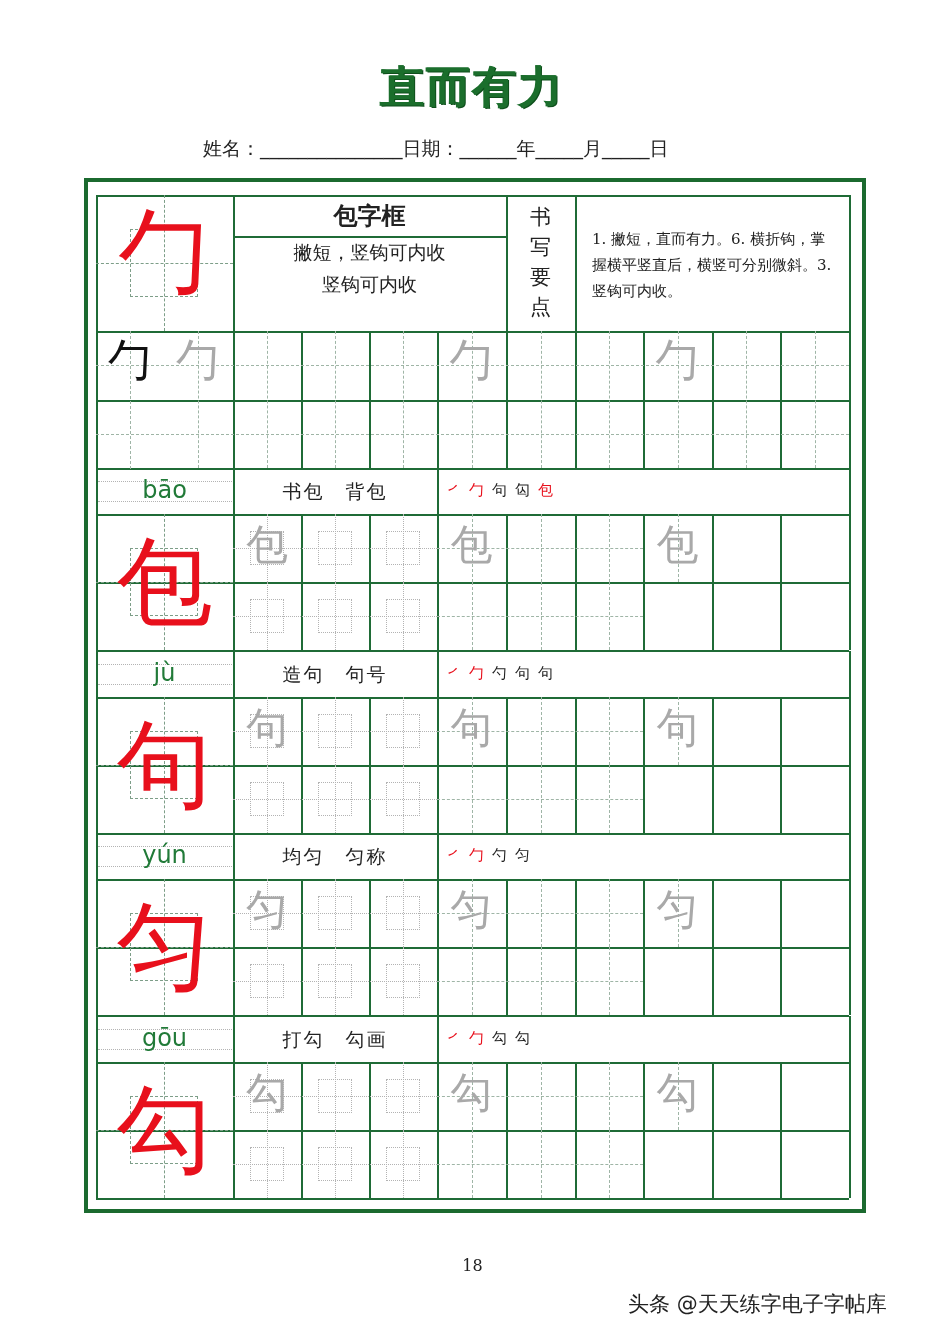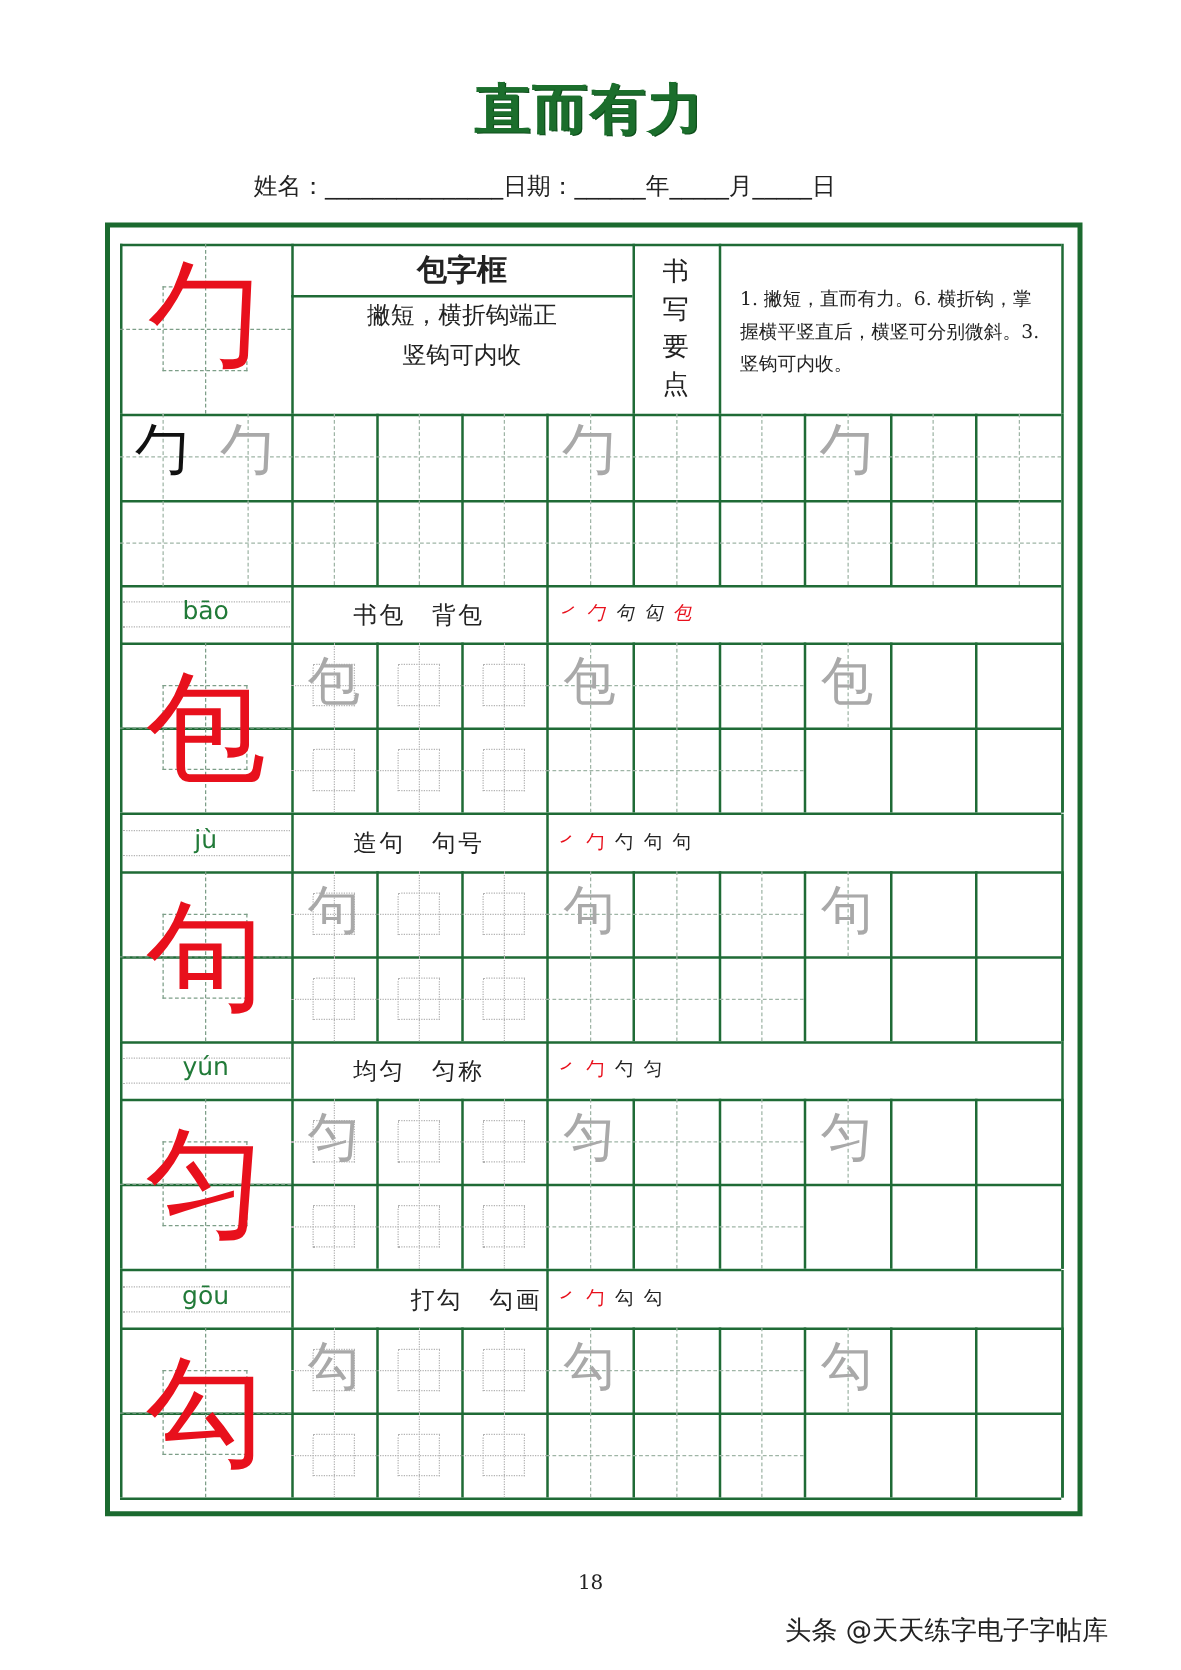--- a/index.html
+++ b/index.html
@@ -22,21 +22,21 @@
   .dhg { position: absolute; height: 0; border-top: 1.3px dashed #7d9e88; }
   .dvg { position: absolute; width: 0; border-left: 1.3px dashed #7d9e88; }
   .dot-h { position: absolute; height: 0; border-top: 1px dotted #b3b3b3; }
   .dot-v { position: absolute; width: 0; border-left: 1px dotted #b3b3b3; }
   .dbox { position: absolute; border: 1px dotted #b3b3b3; box-sizing: border-box; }
   .gbox { position: absolute; border: 1.3px dashed #7d9e88; box-sizing: border-box; }
   .bigchar { position: absolute; color: #e8101c; font-size: 96px; line-height: 1;
              text-align: center; font-family: "DejaVu Sans", sans-serif; }
   .trace { position: absolute; color: #a9a9a9; font-size: 42px; line-height: 1;
            text-align: center; font-family: "DejaVu Serif", serif; }
-  .pinyin { position: absolute; color: #217a38; font-size: 20px; text-align: center;
+  .pinyin { position: absolute; color: #217a38; font-size: 24px; text-align: center;
             font-family: "DejaVu Sans", sans-serif; }
   .words { position: absolute; font-size: 19px; text-align: center; color: #222;
            letter-spacing: 2px; }
   .strokes { position: absolute; font-size: 15px; color: #222; letter-spacing: 8px; }
   .strokes .red { color: #e8101c; }
   .hdr-title { position: absolute; font-size: 24px; font-weight: bold; text-align: center; }
   .hdr-sub { position: absolute; font-size: 19px; text-align: center; line-height: 32px; }
   .key-label { position: absolute; font-size: 21px; text-align: center; line-height: 30px; }
   .key-text { position: absolute; font-size: 15px; line-height: 26px; color: #222; }
   .pagenum { left: 0; width: 945px; top: 1256px; text-align: center; font-size: 16px; color: #222; }
@@ -97,21 +97,21 @@
     <div class="trace" style="left: 643px; top: 338px; width: 69px; font-size: 44px;">勹</div>
     <div class="gl hl" style="left: 96px; top: 514px; width: 753px;"></div>
     <div class="gl vl" style="left: 96px; top: 468px; height: 182px;"></div>
     <div class="gl vl" style="left: 233px; top: 468px; height: 46px;"></div>
     <div class="gl vl" style="left: 437px; top: 468px; height: 46px;"></div>
     <div class="gl vl" style="left: 849px; top: 468px; height: 182px;"></div>
     <div class="dot-h" style="left: 98px; top: 481px; width: 134px;"></div>
     <div class="dot-h" style="left: 98px; top: 501px; width: 134px;"></div>
     <div class="pinyin" style="left: 96px; top: 476px; width: 137px;">bāo</div>
     <div class="words" style="left: 233px; top: 479px; width: 204px;">书包　背包</div>
-    <div class="strokes" style="left: 446px; top: 481px; width: 400px; font-style: italic;"><span class="red">㇒</span><span class="red">勹</span><span>句</span><span>匃</span><span class="red">包</span></div>
+    <div class="strokes" style="left: 446px; top: 481px; width: 400px;"><span class="red">㇒</span><span class="red">勹</span><span>句</span><span>匃</span><span class="red">包</span></div>
     <div class="gl hl" style="left: 96px; top: 582px; width: 753px;"></div>
     <div class="gl hl" style="left: 96px; top: 650px; width: 753px;"></div>
     <div class="gl vl" style="left: 233px; top: 514px; height: 136px;"></div>
     <div class="gl vl" style="left: 301px; top: 514px; height: 136px;"></div>
     <div class="gl vl" style="left: 369px; top: 514px; height: 136px;"></div>
     <div class="gl vl" style="left: 437px; top: 514px; height: 136px;"></div>
     <div class="gl vl" style="left: 506px; top: 514px; height: 136px;"></div>
     <div class="gl vl" style="left: 575px; top: 514px; height: 136px;"></div>
     <div class="gl vl" style="left: 643px; top: 514px; height: 136px;"></div>
     <div class="gl vl" style="left: 712px; top: 514px; height: 136px;"></div>
@@ -252,21 +252,21 @@
     <div class="trace" style="left: 437px; top: 889px; width: 69px;">匀</div>
     <div class="trace" style="left: 643px; top: 889px; width: 69px;">匀</div>
     <div class="gl hl" style="left: 96px; top: 1062px; width: 753px;"></div>
     <div class="gl vl" style="left: 96px; top: 1016px; height: 182px;"></div>
     <div class="gl vl" style="left: 233px; top: 1016px; height: 46px;"></div>
     <div class="gl vl" style="left: 437px; top: 1016px; height: 46px;"></div>
     <div class="gl vl" style="left: 849px; top: 1016px; height: 182px;"></div>
     <div class="dot-h" style="left: 98px; top: 1029px; width: 134px;"></div>
     <div class="dot-h" style="left: 98px; top: 1049px; width: 134px;"></div>
     <div class="pinyin" style="left: 96px; top: 1024px; width: 137px;">gōu</div>
-    <div class="words" style="left: 233px; top: 1027px; width: 204px; margin-left: 46px;">打勾　勾画</div>
+    <div class="words" style="left: 233px; top: 1027px; width: 204px;">打勾　勾画</div>
     <div class="strokes" style="left: 446px; top: 1029px; width: 400px;"><span class="red">㇒</span><span class="red">勹</span><span>勾</span><span>勾</span></div>
     <div class="gl hl" style="left: 96px; top: 1130px; width: 753px;"></div>
     <div class="gl hl" style="left: 96px; top: 1198px; width: 753px;"></div>
     <div class="gl vl" style="left: 233px; top: 1062px; height: 136px;"></div>
     <div class="gl vl" style="left: 301px; top: 1062px; height: 136px;"></div>
     <div class="gl vl" style="left: 369px; top: 1062px; height: 136px;"></div>
     <div class="gl vl" style="left: 437px; top: 1062px; height: 136px;"></div>
     <div class="gl vl" style="left: 506px; top: 1062px; height: 136px;"></div>
     <div class="gl vl" style="left: 575px; top: 1062px; height: 136px;"></div>
     <div class="gl vl" style="left: 643px; top: 1062px; height: 136px;"></div>
@@ -300,21 +300,21 @@
     <div class="dv" style="left: 540.5px; top: 1130px; height: 68px;"></div>
     <div class="dv" style="left: 609px; top: 1130px; height: 68px;"></div>
     <div class="dv" style="left: 677.5px; top: 1062px; height: 68px;"></div>
     <div class="trace" style="left: 233px; top: 1072px; width: 68px;">勾</div>
     <div class="trace" style="left: 437px; top: 1072px; width: 69px;">勾</div>
     <div class="trace" style="left: 643px; top: 1072px; width: 69px;">勾</div>
   </div>
 
 <div>
   <div class="hdr-title" style="left:233px;top:200px;width:273px;">包字框</div>
-  <div class="hdr-sub" style="left:233px;top:236px;width:273px;">撇短，横折钩端正</div>
+  <div class="hdr-sub" style="left:233px;top:236px;width:273px;">撇短，竖钩可内收</div>
   <div class="hdr-sub" style="left:233px;top:268px;width:273px;">竖钩可内收</div>
   <div class="key-label" style="left:506px;top:202px;width:69px;">
     <div>书</div>
     <div>写</div>
     <div>要</div>
     <div>点</div>
   </div>
   <div class="key-text" style="left:592px;top:226px;width:242px;">1. 撇短，直而有力。6. 横折钩，掌握横平竖直后，横竖可分别微斜。3. 竖钩可内收。</div>
 </div>
 

